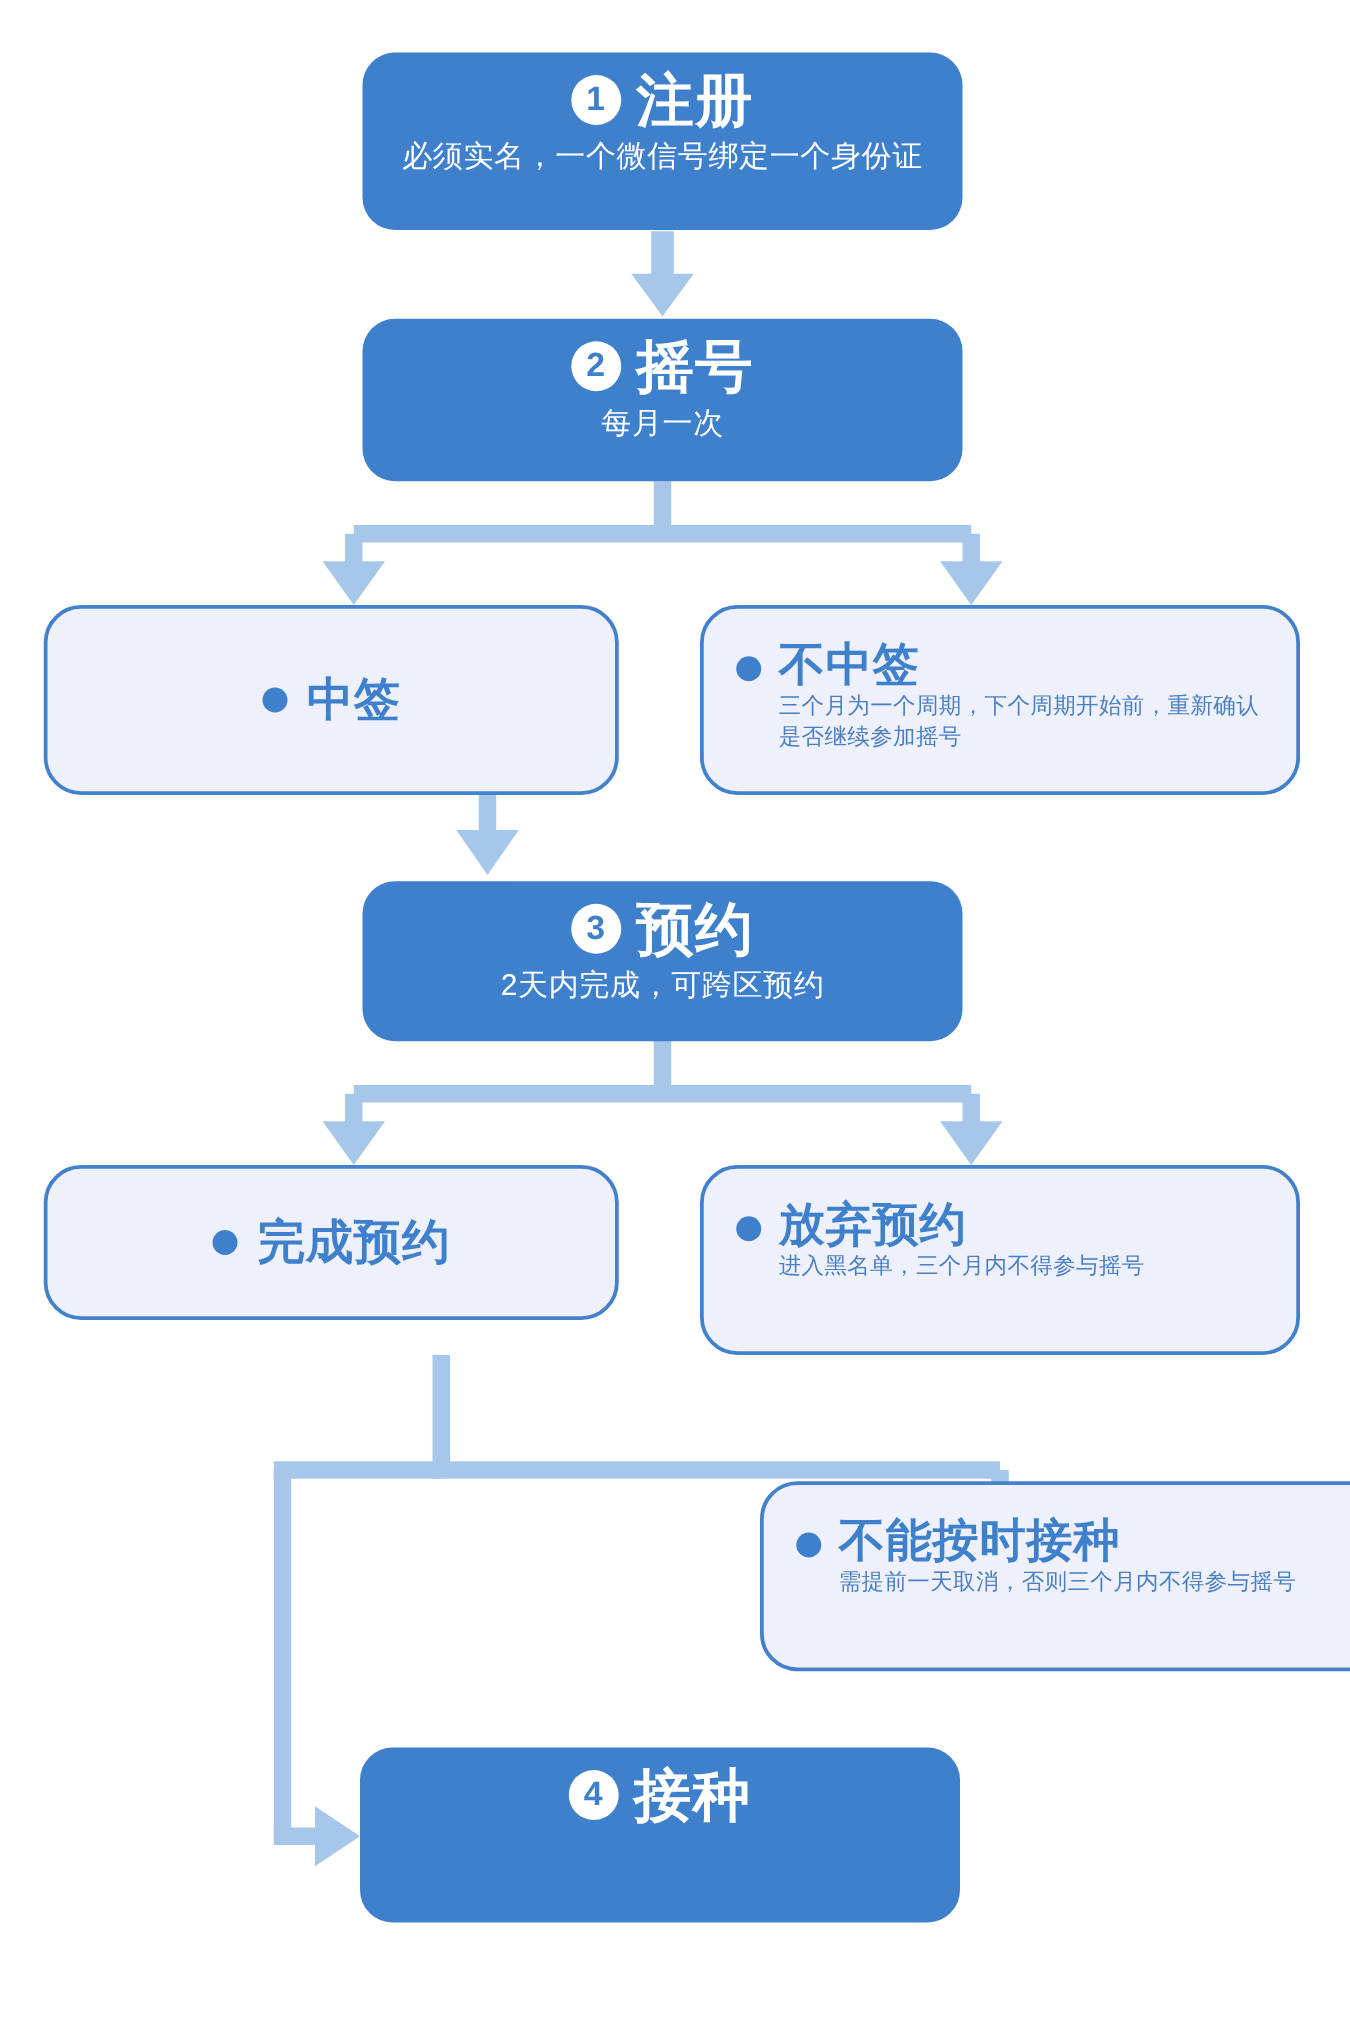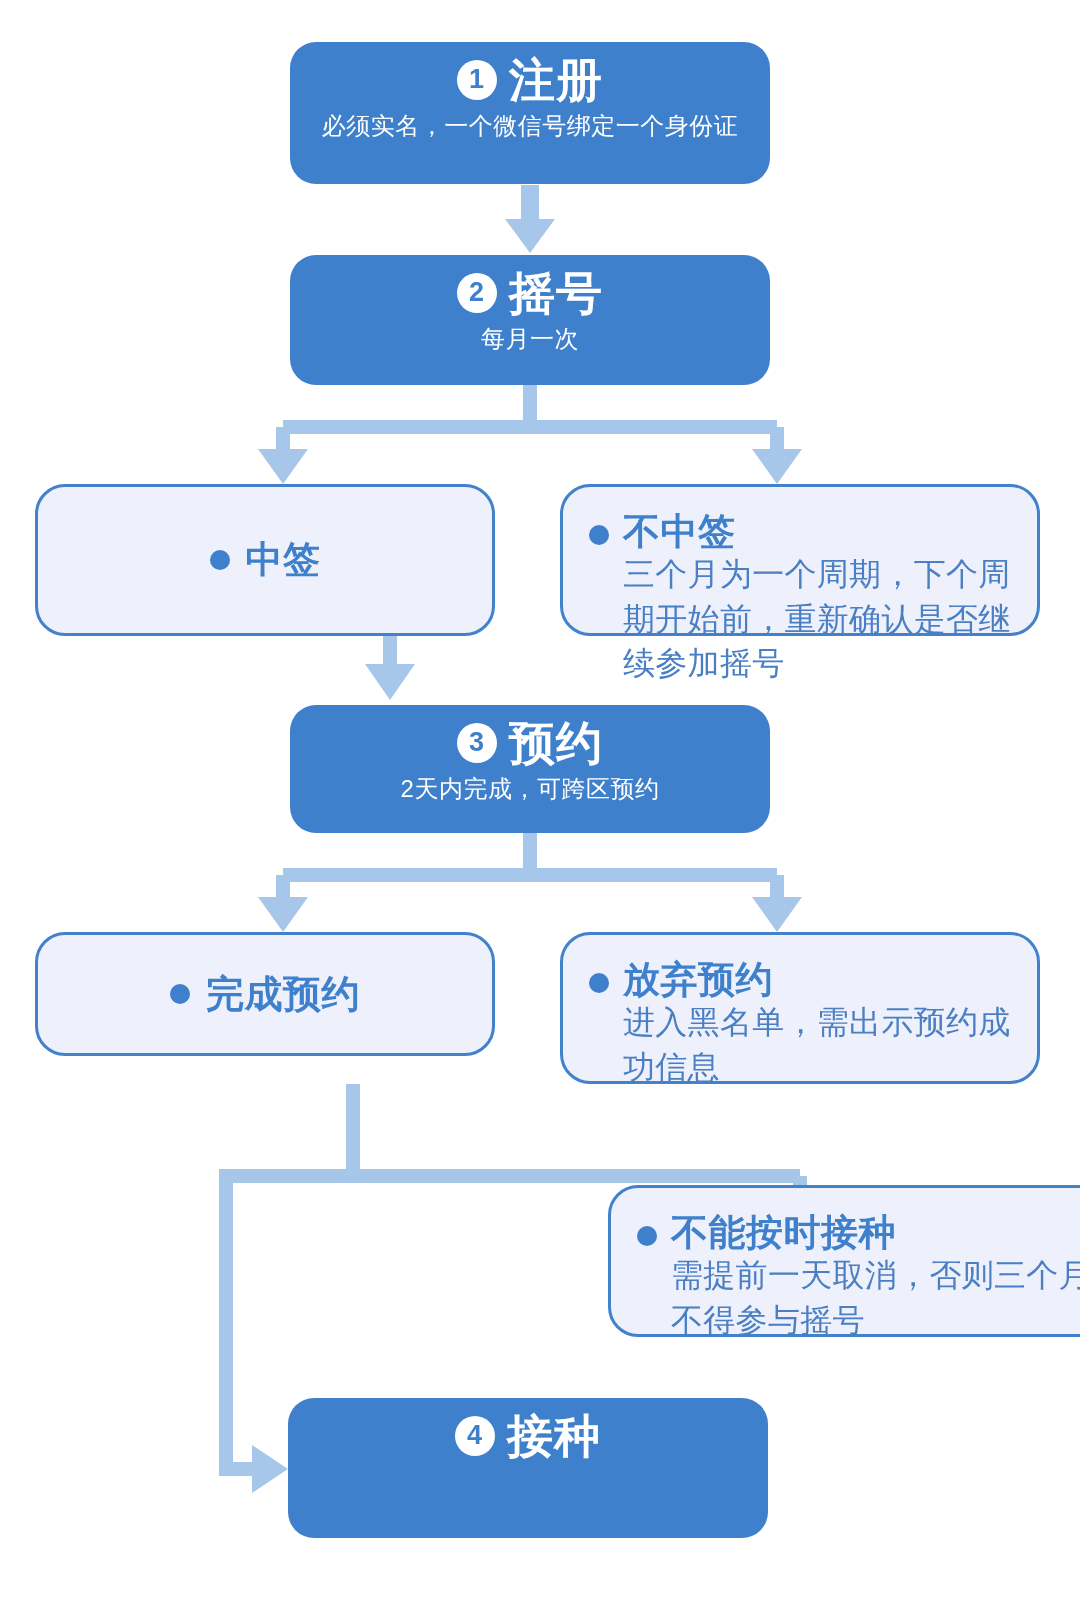--- a/index.html
+++ b/index.html
@@ -110,21 +110,21 @@
     font-size: 37px;
     font-weight: bold;
     color: #3f80cc;
     line-height: 1.12;
     letter-spacing: 0.5px;
   }
   .light-title.big {
     font-size: 38px;
   }
   .light-body {
-    font-size: 32px;
+    font-size: 18px;
     color: #4a7fc4;
     line-height: 1.38;
     letter-spacing: 0.3px;
     font-weight: normal;
   }
   .light-pad {
     box-sizing: border-box;
     padding: 24px 26px 20px 26px;
   }
   .text-col {
@@ -228,21 +228,21 @@
       <span class="bullet centered-b"></span>
       <span class="light-title big">完成预约</span>
     </div>
   </div>
 
   <div class="node light light-pad" style="left:560px; top:932px; width:480px; height:152px;">
     <div class="light-head">
       <span class="bullet head-b"></span>
       <div class="text-col">
         <div class="light-title">放弃预约</div>
-        <div class="light-body">进入黑名单，需出示预约成功信息</div>
+        <div class="light-body">进入黑名单，三个月内不得参与摇号</div>
       </div>
     </div>
   </div>
 
   <div class="node light light-pad" style="left:560px; top:1185px; width:576px; height:152px;margin-left:48px;">
     <div class="light-head">
       <span class="bullet head-b"></span>
       <div class="text-col">
         <div class="light-title">不能按时接种</div>
         <div class="light-body">需提前一天取消，否则三个月内不得参与摇号</div>

